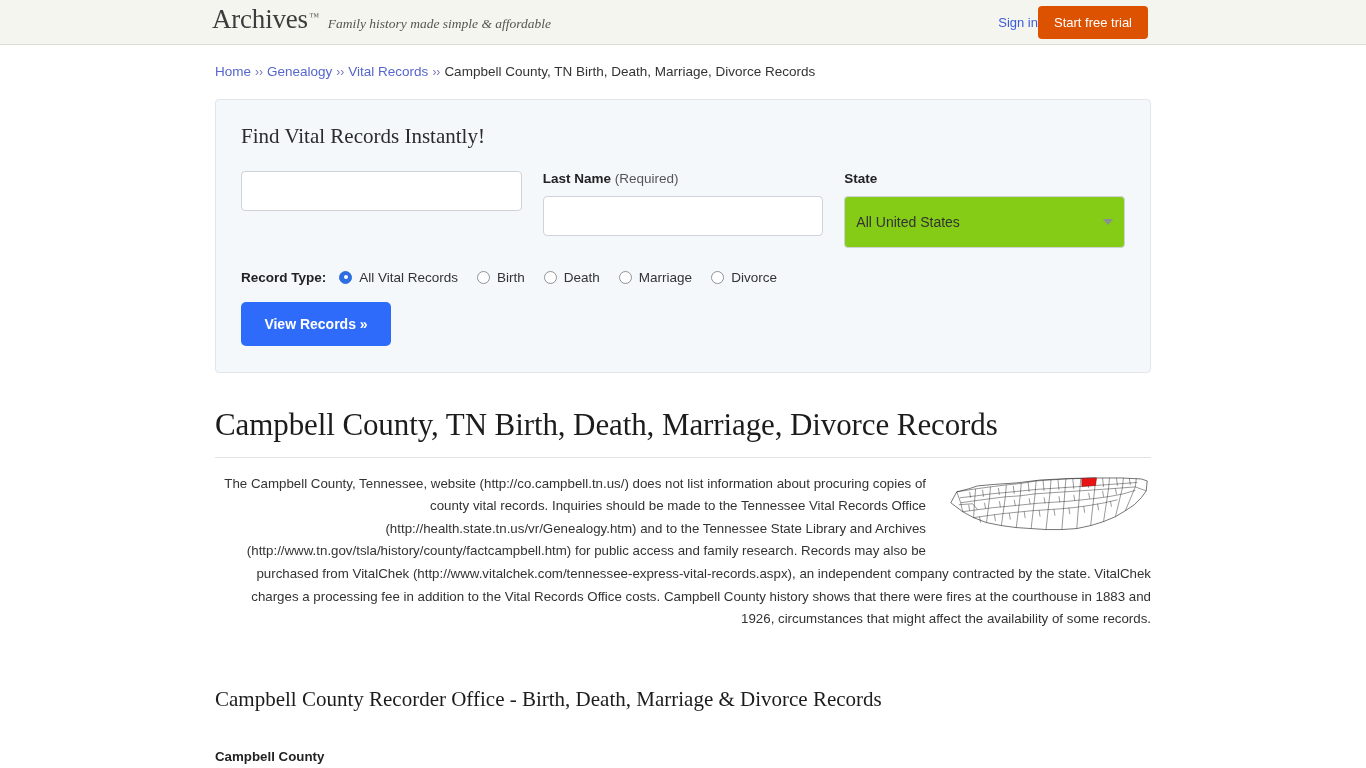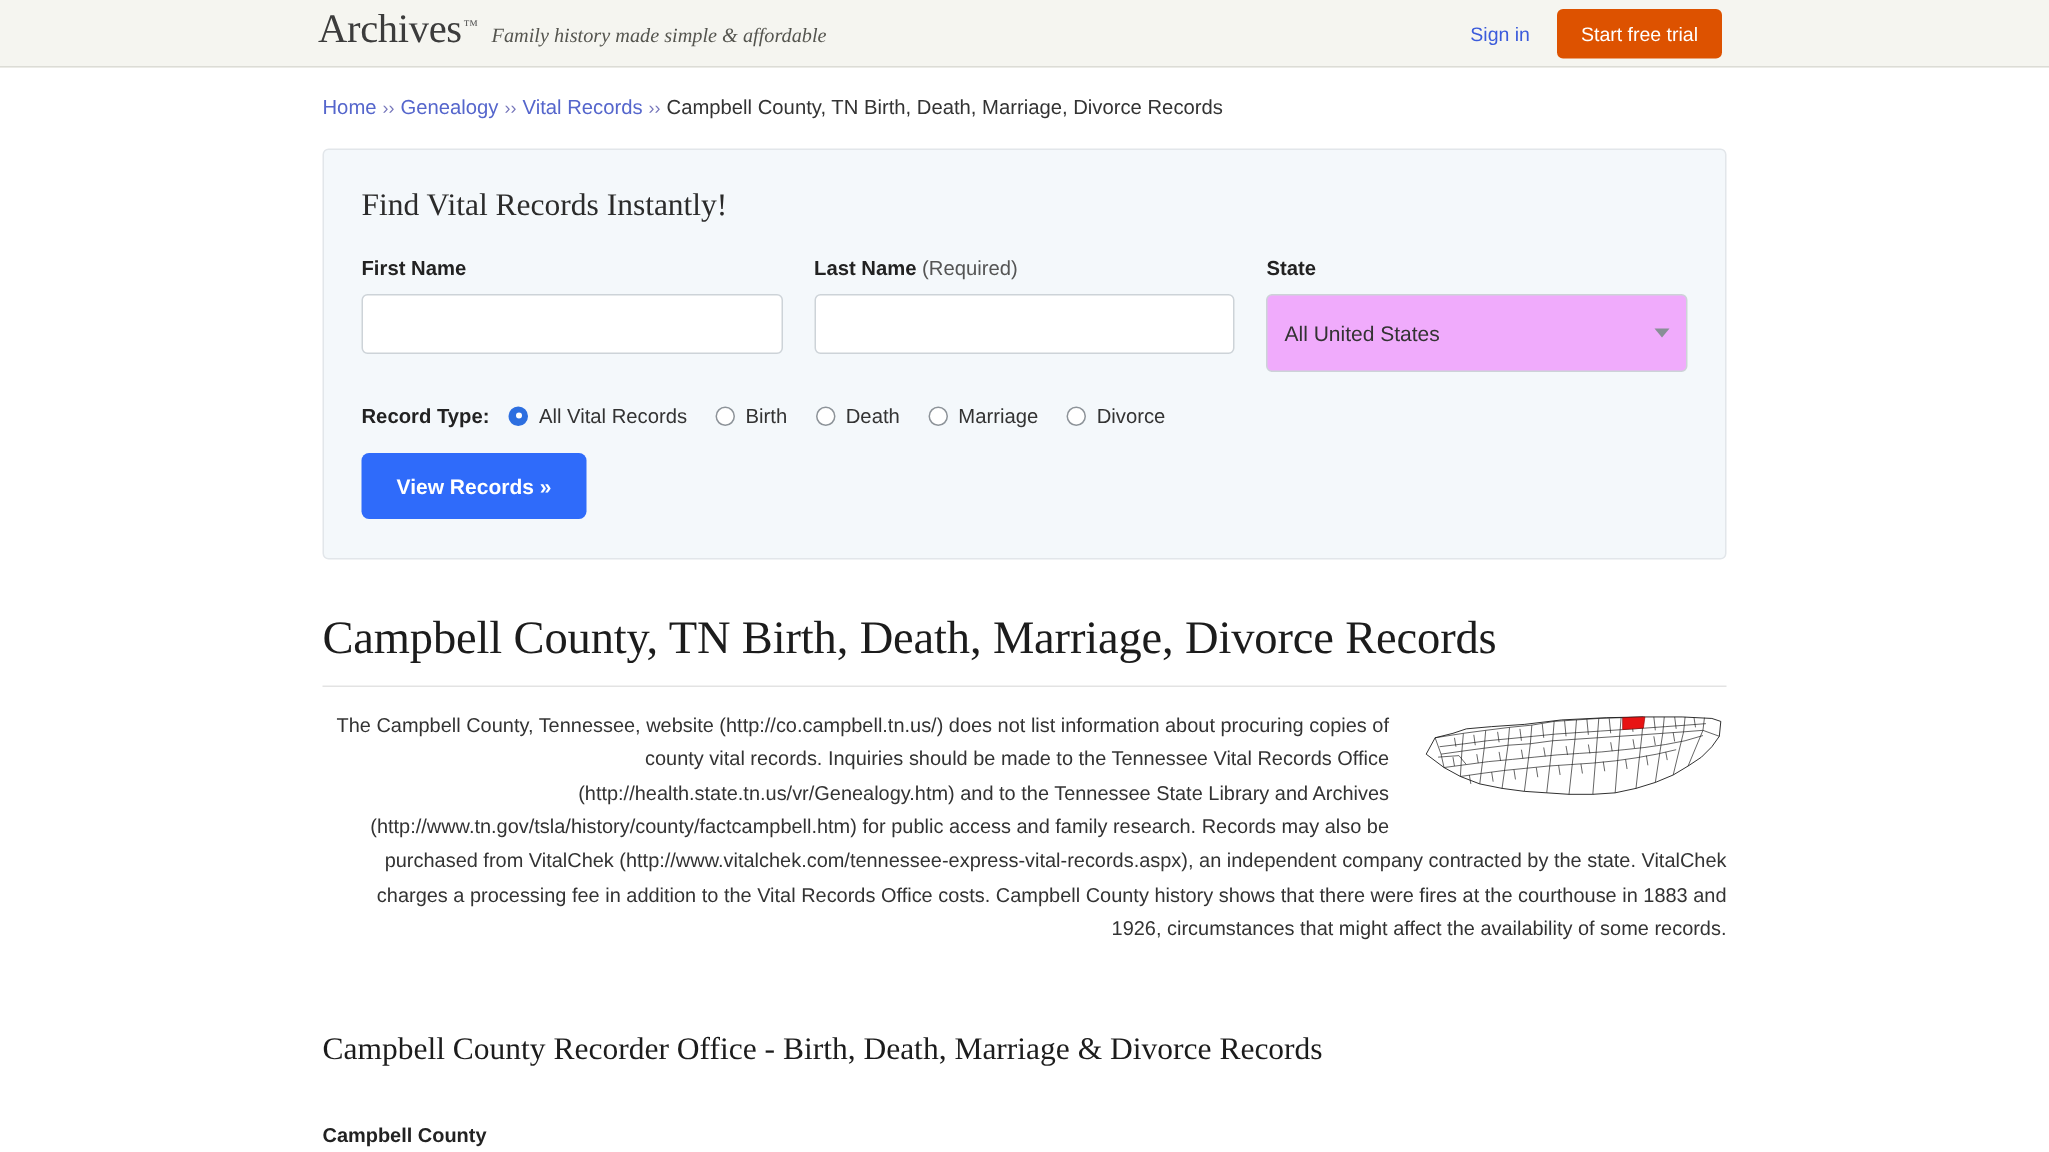--- a/index.html
+++ b/index.html
@@ -49,21 +49,21 @@
   .brand-tagline {
     font-family: "Liberation Serif", serif;
     font-style: italic;
     font-size: 13.5px;
     color: #55554f;
     margin-left: 10px;
   }
   .header-actions {
     position: absolute;
     right: 218px; top: 6px;
-    display: flex; align-items: center; gap: 18px;
+    display: flex; align-items: center; 
   }
   .signin-link {
     color: #3b5bdb;
     font-size: 13px;
     text-decoration: none;
     cursor: pointer;
   }
   .trial-btn {
     background: #dd5200;
     color: #ffffff;
@@ -156,21 +156,21 @@
     font-family: "Liberation Sans", sans-serif;
     color: #333;
     outline: none;
   }
   .select-wrap { position: relative; width: 100%; }
   .select-input {
     width: 100%;
     height: 52px;
     border: 1px solid #cdd3d8;
     border-radius: 4px;
-    background: #f0abfc;
+    background: #84cc16;
     padding: 0 30px 0 11px;
     font-size: 14px;
     color: #333333;
     display: flex; align-items: center;
     cursor: pointer;
   }
   .select-caret {
     position: absolute;
     right: 12px; top: 50%;
     transform: translateY(-50%);
@@ -309,21 +309,20 @@
 
     <div class="breadcrumb">
       <a>Home</a><span class="crumb-sep">››</span><a>Genealogy</a><span class="crumb-sep">››</span><a>Vital Records</a><span class="crumb-sep">››</span><span class="crumb-current">Campbell County, TN Birth, Death, Marriage, Divorce Records</span>
     </div>
 
     <div class="search-panel">
       <h2 class="panel-title">Find Vital Records Instantly!</h2>
 
       <div class="fields-row">
         <div class="field">
-          <label class="field-label">First Name</label>
           <input class="text-input" type="text" placeholder="" style="">
         </div>
 
         <div class="field">
           <label class="field-label"><span>Last Name</span> <span class="req">(Required)</span></label>
           <input class="text-input" type="text" placeholder="" style="">
         </div>
 
         <div class="field">
           <label class="field-label">State</label>

